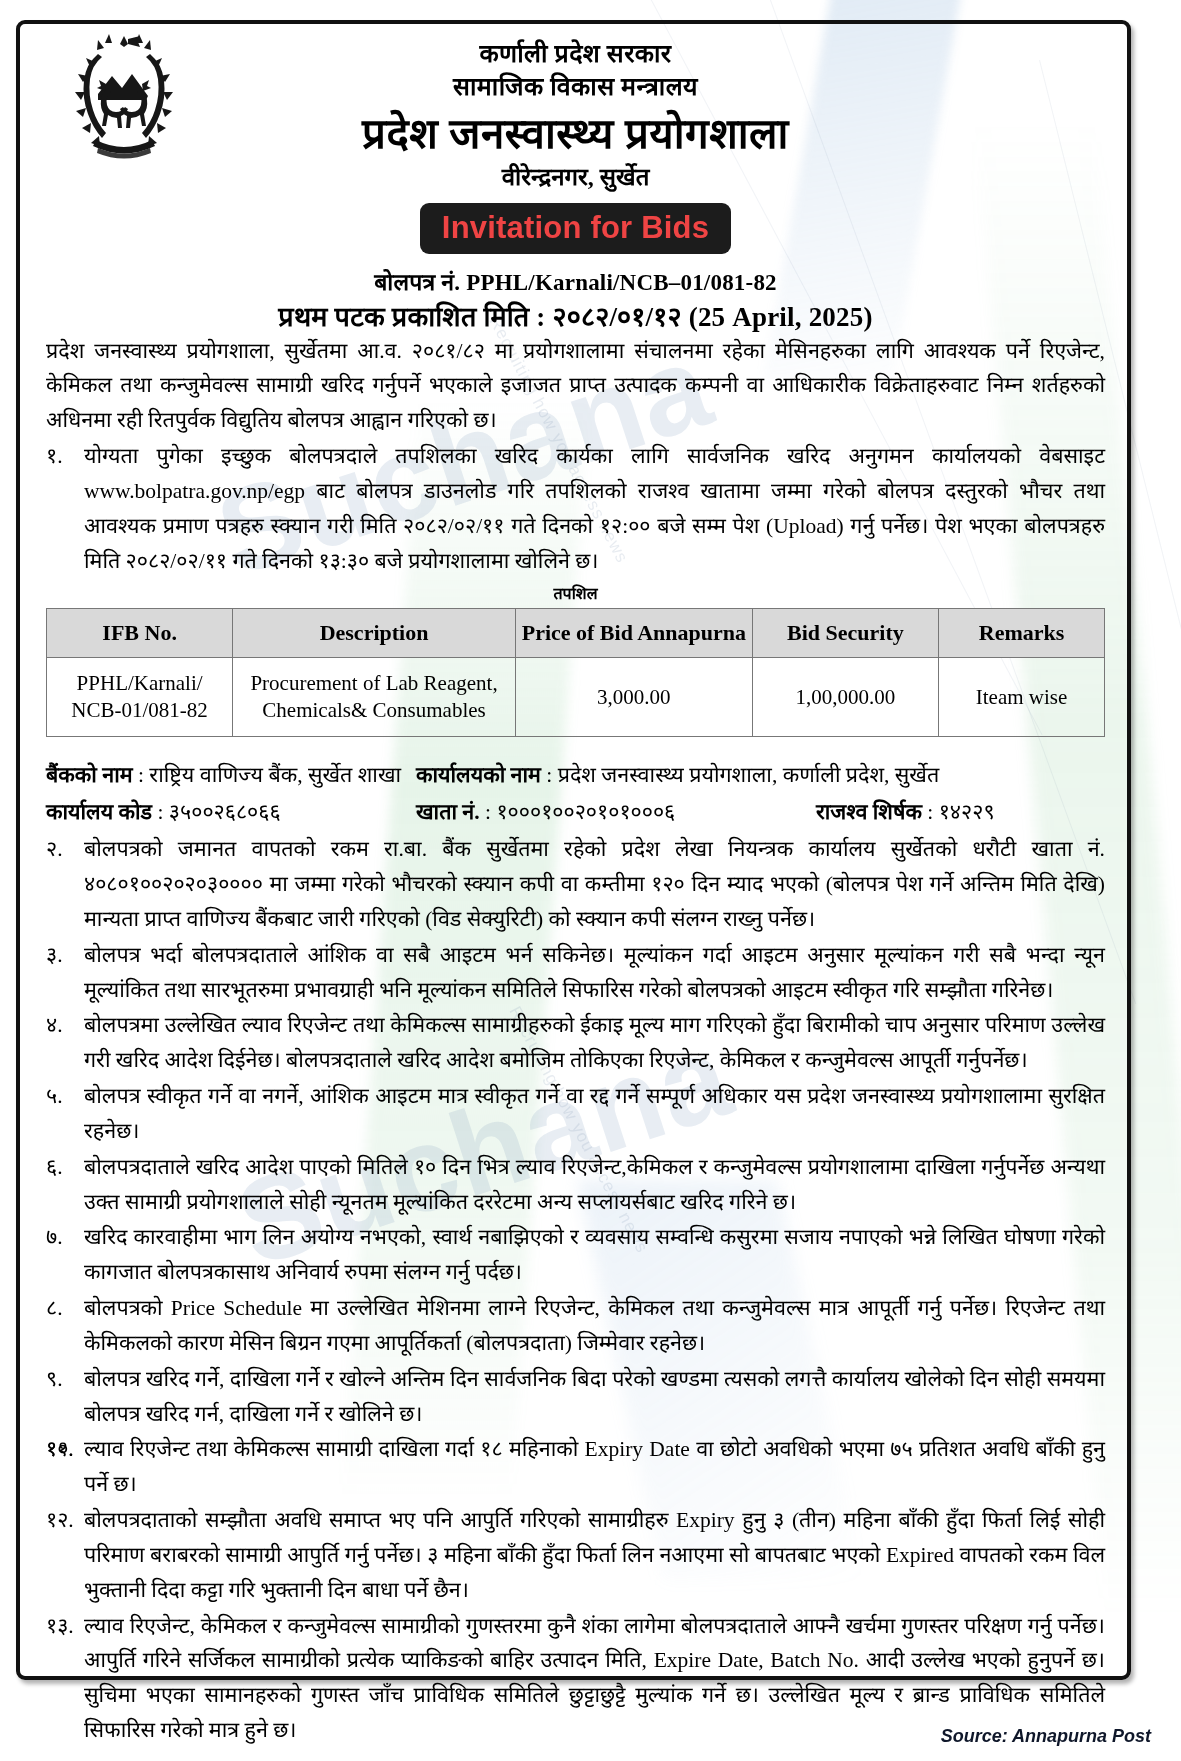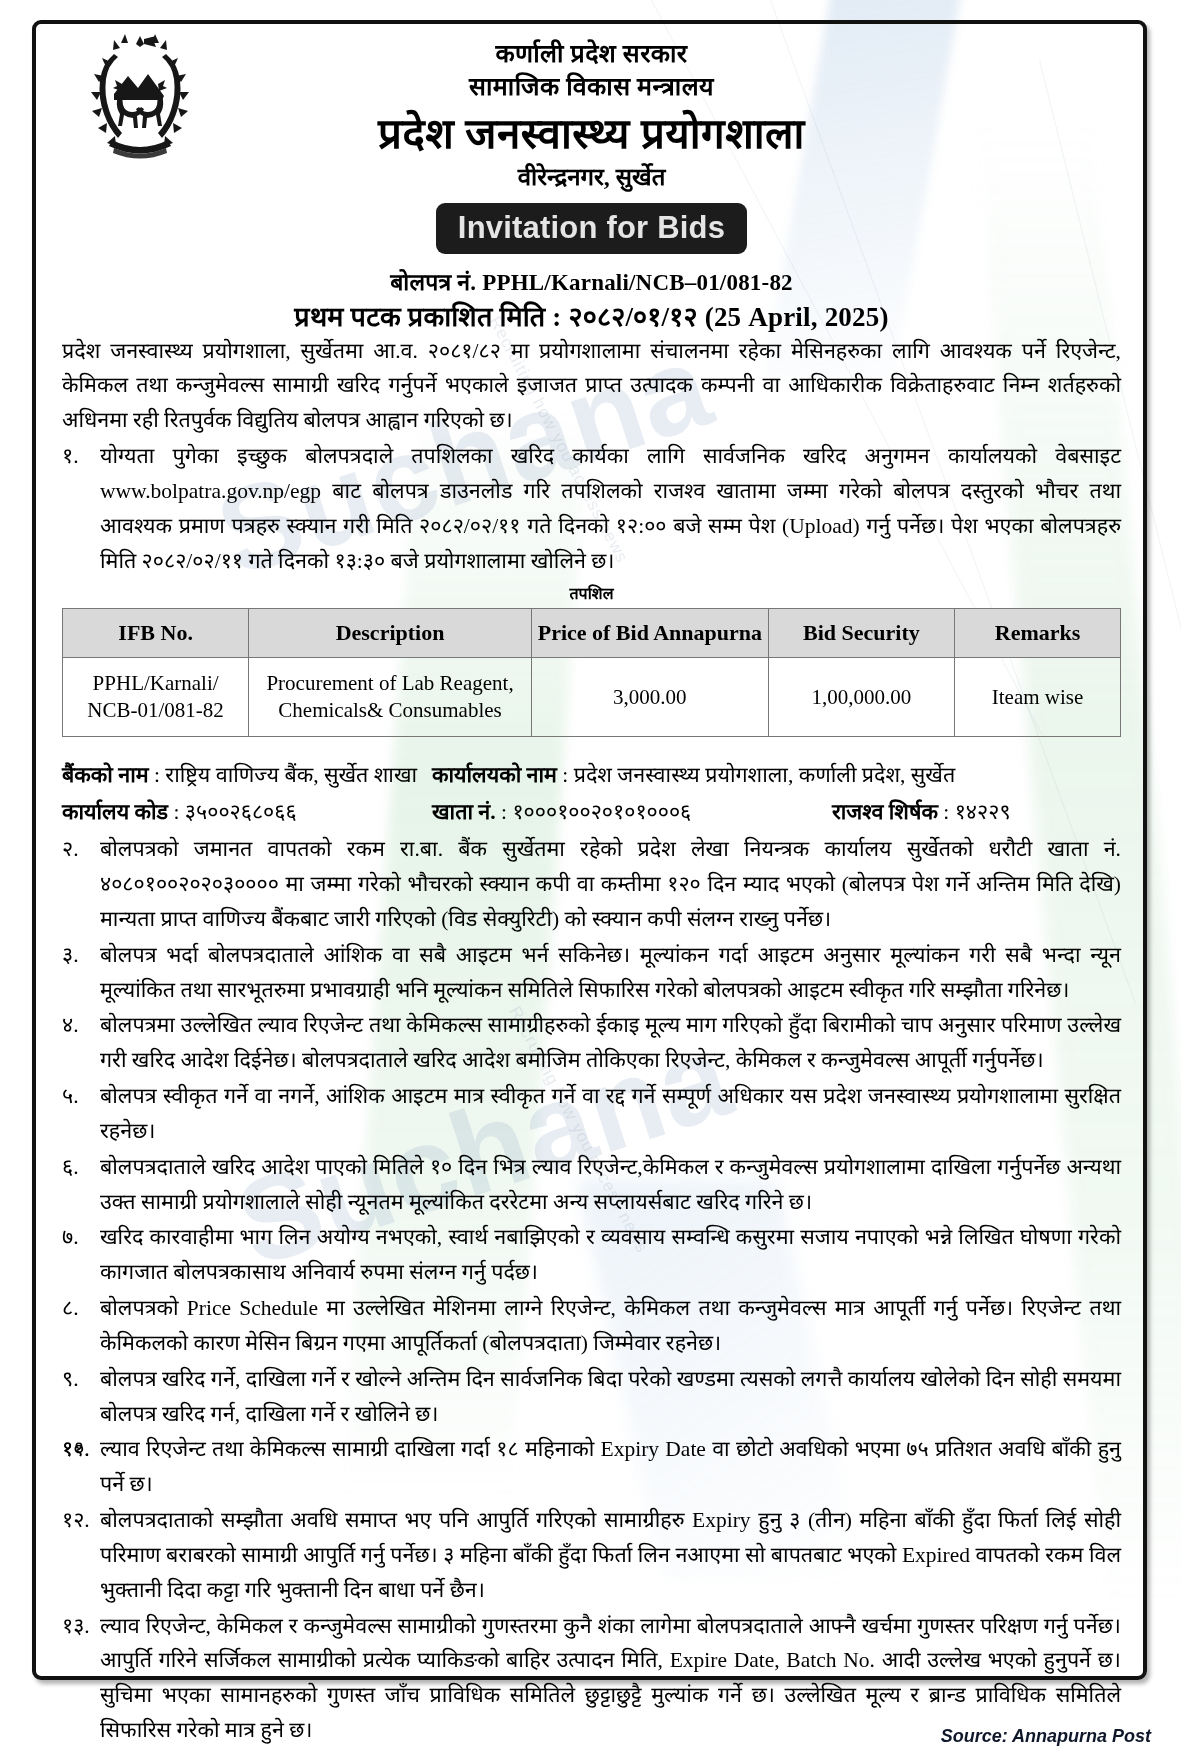--- a/index.html
+++ b/index.html
@@ -81,21 +81,21 @@
     color: rgba(120,150,185,0.17);
     white-space: nowrap;
     letter-spacing: 1px;
   }
   .wm-text.big { font-size: 120px; }
   .wm-text.small { font-size: 17px; font-weight: 400; color: rgba(130,150,175,0.18); }
 
   
   .notice {
     position: absolute;
-    left: 32px;
+    left: 16px;
     top: 20px;
     width: 1115px;
     height: 1660px;
     border: 4px solid #111111;
     border-radius: 9px;
     box-sizing: border-box;
     background: transparent;
     z-index: 2;
     box-shadow: 3px 4px 4px rgba(0,0,0,0.30);
   }
@@ -141,21 +141,21 @@
   .hdr-place {
     font-size: 24px;
     font-weight: 600;
     line-height: 1.4;
     margin-top: 1px;
   }
   .badge-wrap { margin-top: 8px; }
   .badge {
     display: inline-block;
     background: #1c1c1c;
-    color: #e5e5e5;
+    color: #ef4444;
     font-family: "Liberation Sans", sans-serif;
     font-weight: 700;
     font-size: 31px;
     line-height: 1;
     padding: 9px 22px 11px 22px;
     border-radius: 9px;
     letter-spacing: 0.2px;
   }
   .hdr-ref {
     font-size: 23px;

